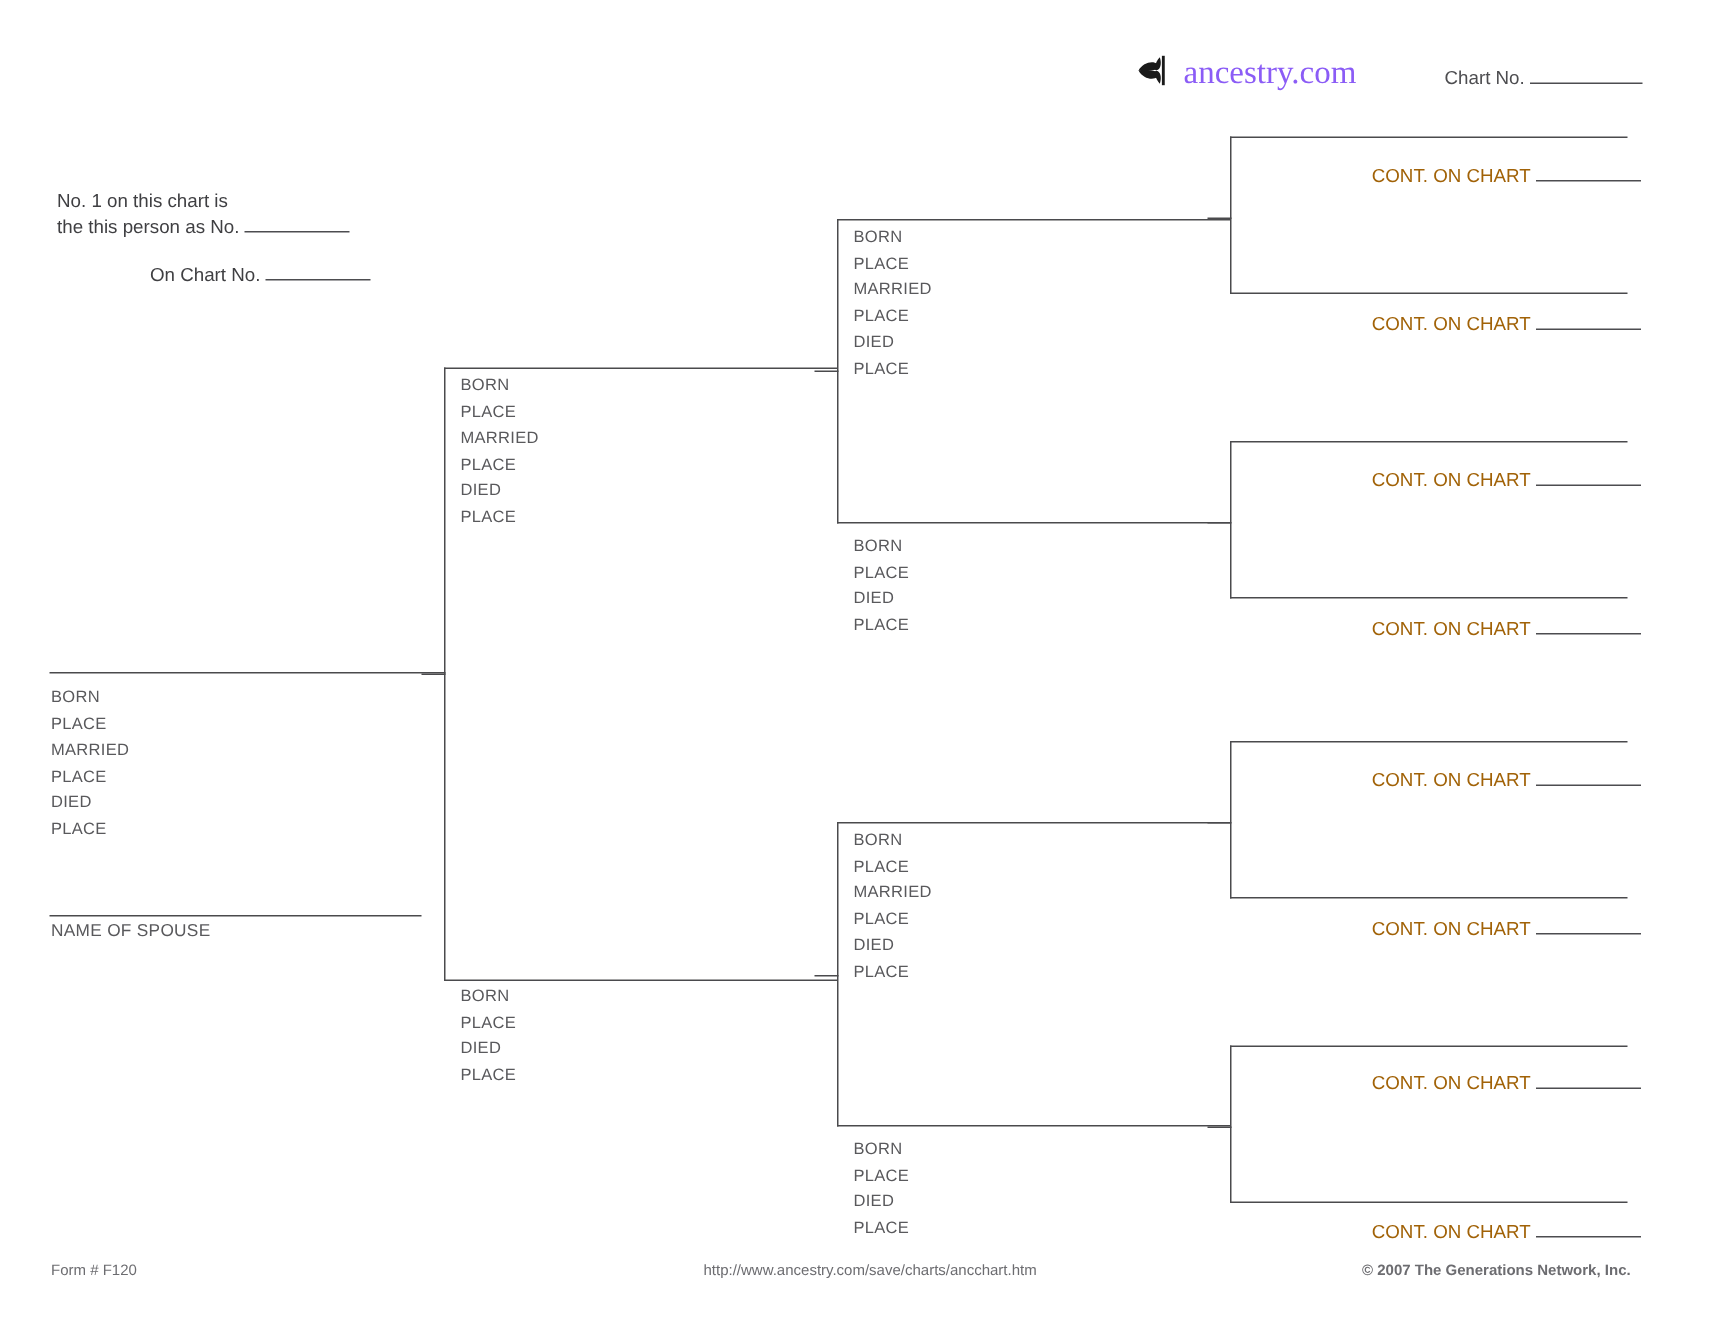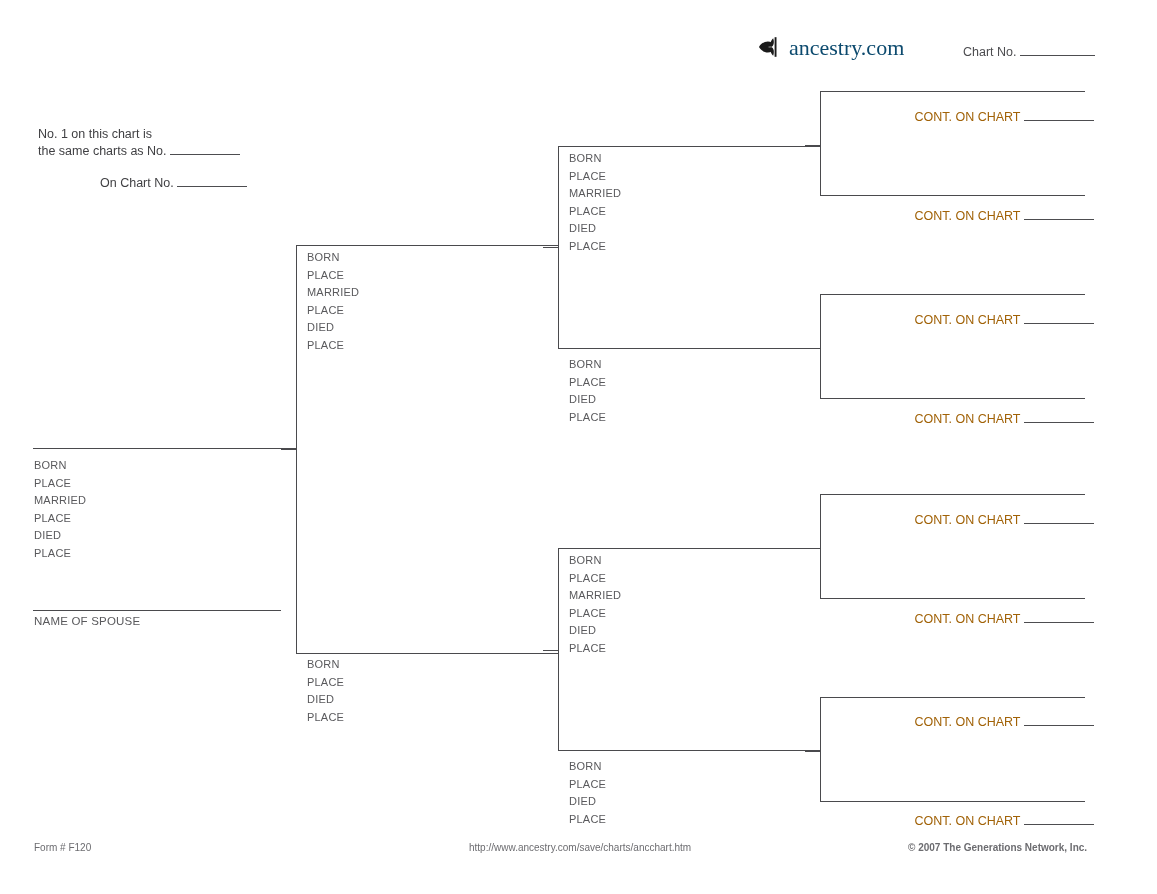--- a/index.html
+++ b/index.html
@@ -37,21 +37,21 @@
     display: block;
     width: 30px;
     height: 22px;
     margin-right: 2px;
     position: relative;
     top: 3px;
   }
   #brand .wordmark {
     font-family: "Liberation Serif", serif;
     font-size: 22px;
-    color: #0c4a6e;
+    color: #8b5cf6;
     line-height: 22px;
   }
   #chart-no {
     position: absolute;
     left: 963px;
     top: 45px;
     font-size: 12.5px;
     color: #4d4d50;
     white-space: nowrap;
   }
@@ -152,21 +152,21 @@
           <rect x="17.6" y="1.2" width="1.9" height="19.6"></rect>
         </g>
       </svg>
     </span>
     <span class="wordmark">ancestry.com</span>
   </div>
 
   <div id="chart-no"><span>Chart No.</span><span class="blank w75"></span></div>
 
   <div class="intro" id="intro-line-1">No. 1 on this chart is</div>
-  <div class="intro" id="intro-line-2"><span>the same charts as No.</span><span class="blank w70"></span></div>
+  <div class="intro" id="intro-line-2"><span>the this person as No.</span><span class="blank w70"></span></div>
   <div class="intro" id="intro-line-3"><span>On Chart No.</span><span class="blank w70"></span></div>
 
   <div class="plain-line" style="left:33px; top:448px; width:264px;"></div>
   <div class="fields" style="left:34px; top:457px;">
     <div>BORN</div>
     <div>PLACE</div>
     <div>MARRIED</div>
     <div>PLACE</div>
     <div>DIED</div>
     <div>PLACE</div>

